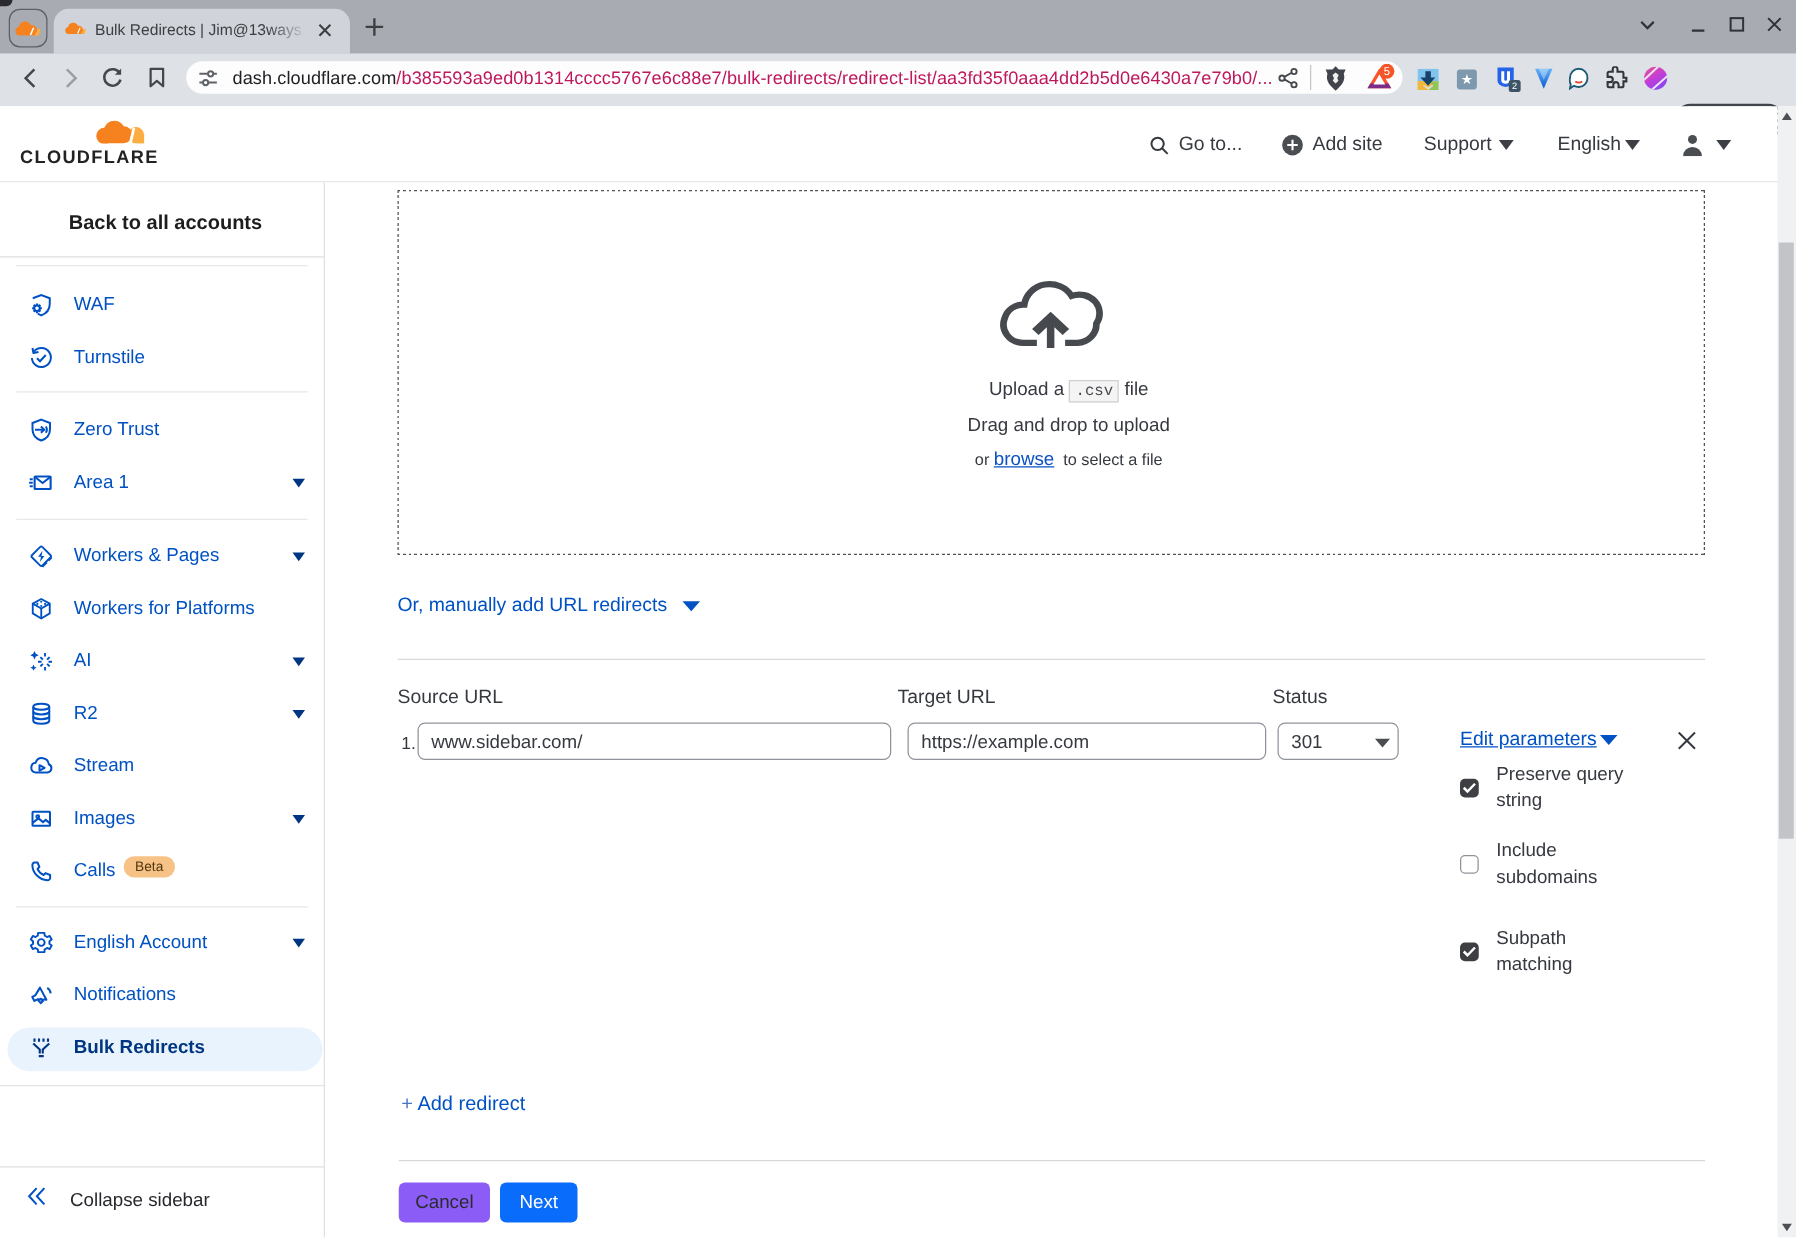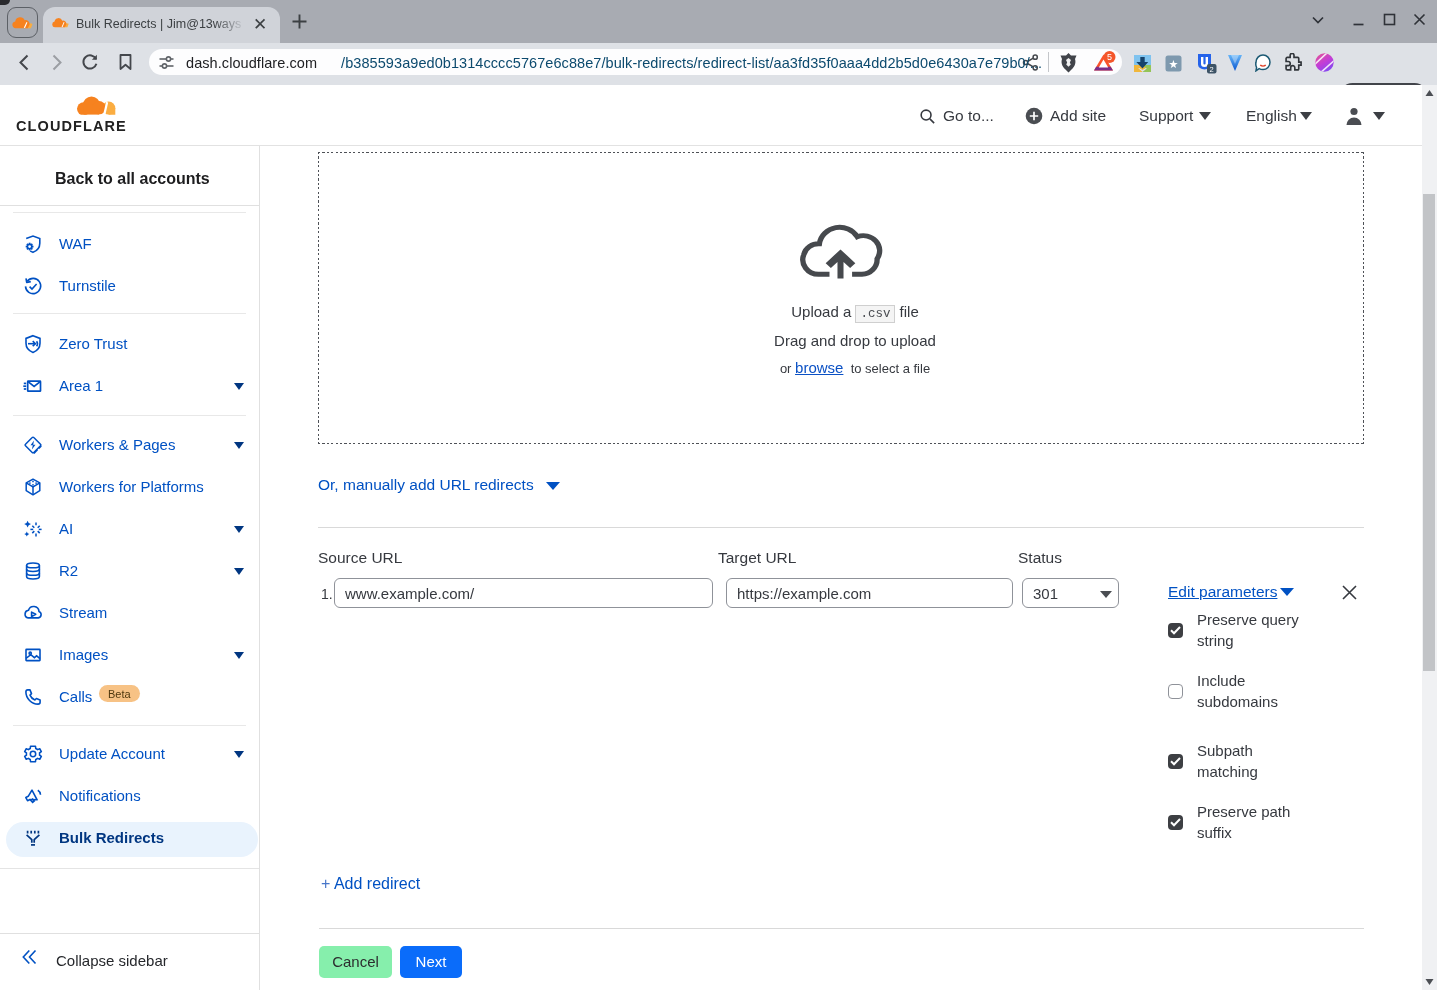--- a/index.html
+++ b/index.html
@@ -13,21 +13,21 @@
 #winbtn { left:7px; top:7px; width:31px; height:31px; border:1px solid #5c6066; border-radius:9px; display:flex; align-items:center; justify-content:center; }
 #tab { left:43px; top:7px; width:237px; height:36px; background:#d0d3d9; border-radius:12px 12px 0 0; }
 #tab .fav { position:absolute; left:9px; top:10px; }
 #tab .title { position:absolute; left:33px; top:10px; width:173px; font-size:12.5px; color:#3c4043; white-space:nowrap; overflow:hidden; -webkit-mask-image:linear-gradient(90deg,#000 80%,transparent 98%); }
 #tab .tclose { position:absolute; left:207px; top:8px; width:20px; height:20px; color:#3c4043; font-size:17px; line-height:20px; text-align:center; }
 #newtab { left:291px; top:13px; width:17px; height:17px; color:#3c4043; }
 
 #toolbar { left:0; top:43px; width:1437px; height:42px; background:#dee1e6; }
 #urlbar { left:149px; top:49px; width:973px; height:26px; background:#fdfdfe; border-radius:13px; }
 #urltext { left:186px; top:55px; font-size:14.5px; color:#202124; white-space:nowrap; letter-spacing:0.07px;}
-#urltext .path { color:#0c4a6e;padding-left:24px; }
+#urltext .path { color:#be185d; }
 #updatebtn { left:1339px; top:49px; width:89px; height:27px; border:2px solid #41444a; border-radius:14px; font-size:14.5px; color:#1e2023; display:flex; align-items:center; justify-content:flex-start; padding-left:10px;margin-top:34px; }
 
 
 #dashhead { left:0; top:85px; width:1422px; height:61px; background:#fff; border-bottom:1px solid #e2e2e2; }
 .dkcaret { position:absolute; width:0; height:0; border-left:6.5px solid transparent; border-right:6.5px solid transparent; border-top:8px solid #3c3f44; }
 
 #sidebar { left:0; top:146px; width:260px; height:844px; background:#fff; border-right:1px solid #e0e0e0; }
 #backall { position:absolute; left:0; top:0; width:100%; height:60px; border-bottom:1px solid #e0e0e0; }
 #backall span { position:absolute; left:55px; top:24px; font-size:16px; font-weight:bold; color:#1d1d1f; }
 .navline { position:absolute; left:13px; width:233px; height:1px; background:#e8e8e8; }
@@ -70,21 +70,21 @@
 #editparams { position:absolute; left:908px; top:437px; font-size:15.5px; color:#0051c3; text-decoration:underline; }
 #xclose { position:absolute; left:1081px; top:438px; width:17px; height:17px; }
 .cbrow { position:absolute; left:908px; width:220px; display:flex; }
 .cbx { width:15px; height:15px; border-radius:4px; flex:none; margin-top:13px; }
 .cbx.on { background:#3d3f43; position:relative; }
 .cbx.off { background:#fff; border:1.5px solid #8f9299; }
 .cbx.on svg { position:absolute; left:2px; top:3px; }
 .cbtxt { margin-left:14px; font-size:15px; color:#36393f; line-height:20.5px; }
 #addredirect { position:absolute; left:61px; top:729px; font-size:16px; color:#0051c3; }
 #sep2 { position:absolute; left:59px; top:782px; width:1045px; height:1px; background:#d9d9d9; }
-#btncancel { position:absolute; left:59px; top:800px; width:73px; height:32px; background:#86efac; border-radius:5px; font-size:15px; color:#2c2c2e; text-align:center; line-height:32px; }
+#btncancel { position:absolute; left:59px; top:800px; width:73px; height:32px; background:#8b5cf6; border-radius:5px; font-size:15px; color:#2c2c2e; text-align:center; line-height:32px; }
 #btnnext { position:absolute; left:140px; top:800px; width:62px; height:32px; background:#0a6cfa; border-radius:5px; font-size:15px; color:#fff; text-align:center; line-height:32px; }
 
 
 #sbar { left:1422px; top:85px; width:15px; height:905px; background:#f0f1f3; }
 #sbthumb { position:absolute; left:1px; top:109px; width:12px; height:477px; background:#c2c4c7; }
 </style>
 </head>
 <body>
 
 <div class="abs" id="tabstrip"></div>
@@ -388,21 +388,21 @@
           <path d="M4.7 2.9 C3.8 2.9 2.9 3.9 2.9 5 C2.9 11.4 8.6 17.1 15 17.1 C16.1 17.1 17.1 16.2 17.1 15.3 V13 L13.4 11.5 L11.9 13 C9.7 12.1 7.9 10.3 7 8.1 L8.5 6.6 L7 2.9 Z" stroke-linejoin="round"></path>
         </svg>
         <span class="ntxt">Calls</span>
         <span class="betapill">Beta</span>
       </div>
   <div class="navitem" style="top:587px;">
         <svg class="nico" viewBox="0 0 20 20" fill="none" stroke="#0051c3" stroke-width="1.55">
           <circle cx="10" cy="10" r="2.7"></circle>
           <path d="M16.6 10 a6.6 6.6 0 0 0-.09-1.08 l1.84-1.4-1.6-2.77-2.12.9 a6.6 6.6 0 0 0-1.87-1.08 L12.5 2.3 h-5 l-.26 2.27 a6.6 6.6 0 0 0-1.87 1.08 l-2.12-.9-1.6 2.77 1.84 1.4 A6.6 6.6 0 0 0 3.4 10 c0 .37 .03 .73 .09 1.08 l-1.84 1.4 1.6 2.77 2.12-.9 a6.6 6.6 0 0 0 1.87 1.08 l.26 2.27 h5 l.26-2.27 a6.6 6.6 0 0 0 1.87-1.08 l2.12 .9 1.6-2.77-1.84-1.4 c.06-.35 .09-.71 .09-1.08 Z" stroke-linejoin="round"></path>
         </svg>
-        <span class="ntxt">Update Account</span>
+        <span class="ntxt">English Account</span>
         <span class="caret"></span>
       </div>
   <div class="navitem" style="top:629px;">
         <svg class="nico" viewBox="0 0 20 20" fill="none" stroke="#0051c3" stroke-width="1.6">
           <g transform="rotate(-28 9 11)">
             <path d="M3.3 8.6 v3.6 h2.7 l6.2 3.7 V4.9 L6 8.6 Z" stroke-linejoin="round"></path>
             <path d="M6.1 12.6 l0.9 3.5 2.2-.6-.8-3.1"></path>
           </g>
           <path d="M14.8 4.3 a5.6 5.6 0 0 1 2.7 4.4"></path>
         </svg>
@@ -438,21 +438,21 @@
     </svg>
   <div class="ctr" id="upl1">Upload a <code>.csv</code> file</div>
   <div class="ctr" id="upl2">Drag and drop to upload</div>
   <div class="ctr" id="upl3">or <a>browse</a>&nbsp; to select a file</div>
   <div id="ormanually">Or, manually add URL redirects <span class="bluecaret"></span></div>
   <div id="sep1"></div>
   <div class="flabel" style="left:58px;">Source URL</div>
   <div class="flabel" style="left:458px;">Target URL</div>
   <div class="flabel" style="left:758px;">Status</div>
   <div id="rownum">1.</div>
-  <div class="finput" style="left:74px; width:379px;">www.example.com/</div>
+  <div class="finput" style="left:74px; width:379px;">www.sidebar.com/</div>
   <div class="finput" style="left:466px; width:287px;">https://example.com</div>
   <div class="finput" style="left:762px; width:97px;">301<span style="position:absolute;left:77px;top:12px;width:0;height:0;border-left:6.5px solid transparent;border-right:6.5px solid transparent;border-top:7.5px solid #4a4d52;"></span></div>
   <div id="editparams">Edit parameters</div>
     <span class="bluecaret" style="position:absolute;left:1020px;top:442px;margin:0;"></span>
   <svg id="xclose" viewBox="0 0 17 17" fill="none" stroke="#36393f" stroke-width="1.6">
       <path d="M2 2 L15 15 M15 2 L2 15"></path>
     </svg>
   <div class="cbrow" style="top:464px;">
       <span class="cbx on">
         <svg width="11" height="9" viewBox="0 0 11 9" fill="none" stroke="#fff" stroke-width="2">
@@ -466,28 +466,20 @@
       <span class="cbtxt">Include<br>subdomains</span>
     </div>
   <div class="cbrow" style="top:595px;">
       <span class="cbx on">
         <svg width="11" height="9" viewBox="0 0 11 9" fill="none" stroke="#fff" stroke-width="2">
           <path d="M1 4.2 L4 7.2 L10 1"></path>
         </svg>
       </span>
       <span class="cbtxt">Subpath<br>matching</span>
     </div>
-  <div class="cbrow" style="top:656px;">
-      <span class="cbx on">
-        <svg width="11" height="9" viewBox="0 0 11 9" fill="none" stroke="#fff" stroke-width="2">
-          <path d="M1 4.2 L4 7.2 L10 1"></path>
-        </svg>
-      </span>
-      <span class="cbtxt">Preserve path<br>suffix</span>
-    </div>
   <div id="addredirect"><span style="color:#4776c9;">+</span> Add redirect</div>
   <div id="sep2"></div>
   <div id="btncancel">Cancel</div>
   <div id="btnnext">Next</div>
 </div>
 
 <div class="abs" id="sbar">
 <svg style="position:absolute;left:3px;top:4px;" width="9" height="8" viewBox="0 0 9 8">
       <path d="M4.5 1 L8.5 7 H0.5 Z" fill="#4c4f54"></path>
     </svg>

